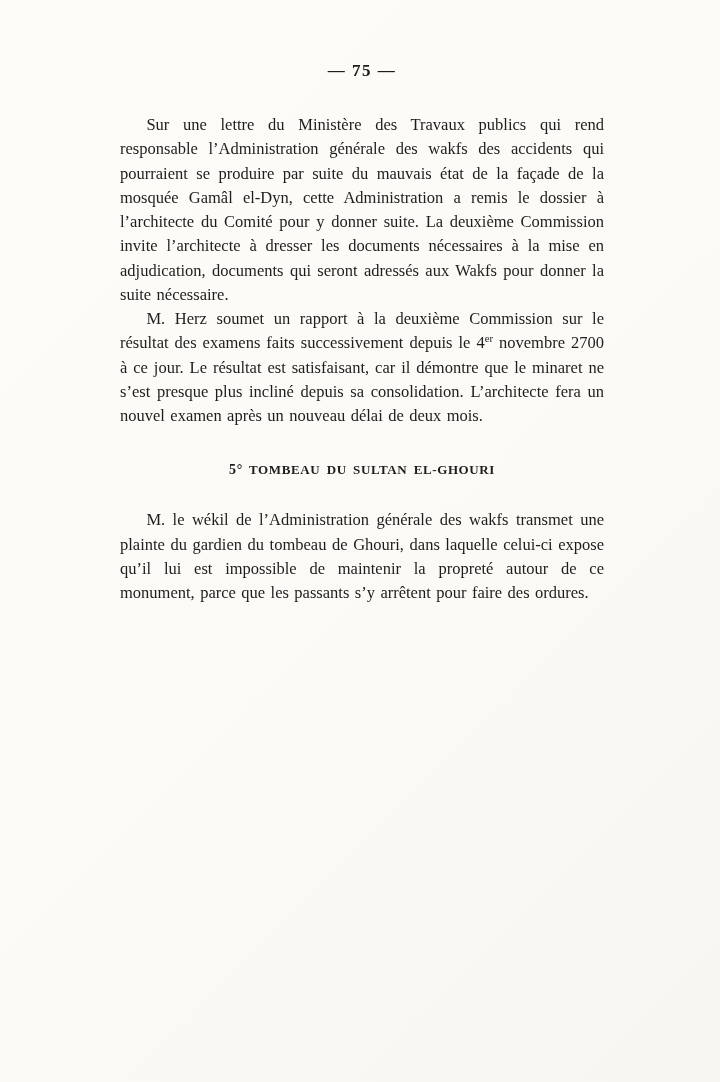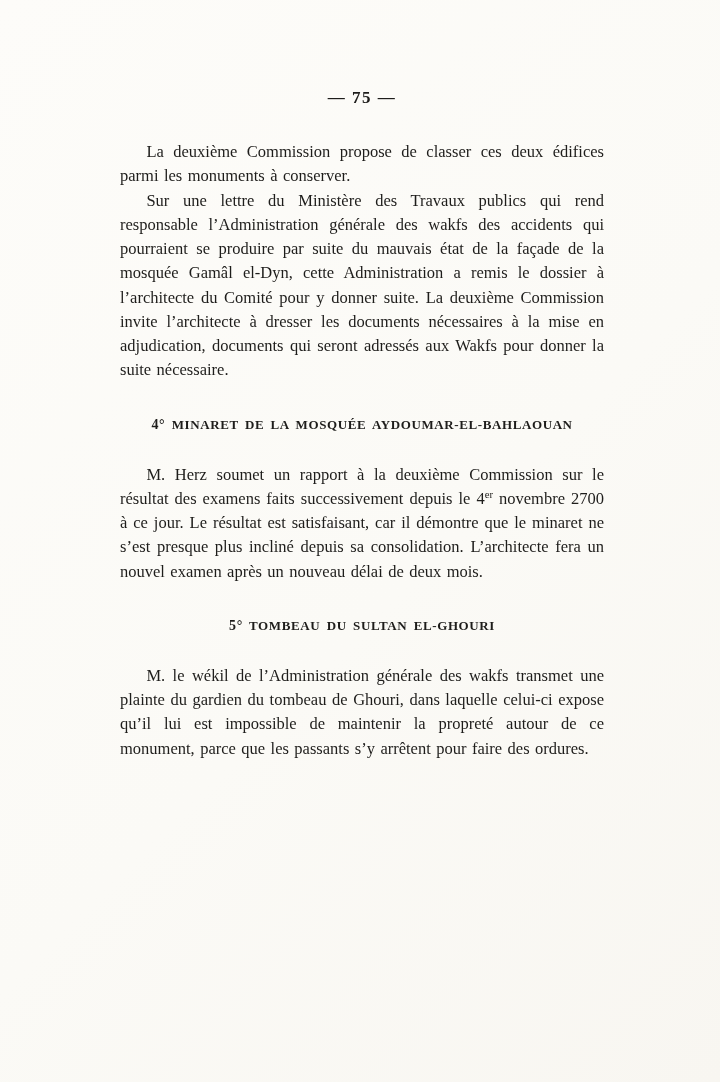--- a/index.html
+++ b/index.html
@@ -7,21 +7,21 @@
     padding: 0;
     background: #e9e7e1;
   }
   .page {
     position: relative;
     width: 720px;
     height: 1082px;
     margin: 0 auto;
     background: linear-gradient(135deg, #fdfcf9 0%, #fbfaf6 55%, #f8f6f1 100%);
     box-sizing: border-box;
-    padding: 88px 116px 40px 120px;
+    padding: 61px 116px 40px 120px;
     font-family: "Liberation Serif", "DejaVu Serif", serif;
     color: #1e1d1b;
     overflow: hidden;
   }
   .page-number {
     text-align: center;
     font-size: 17px;
     font-weight: bold;
     letter-spacing: 1.5px;
     margin: 0 0 32px 0;
@@ -54,29 +54,24 @@
   }
 </style>
 </head>
 <body>
 
 <div class="page">
 
   <div class="page-number">— 75 —</div>
 
 
-  <p class="body">La deuxième Commission propose de classer ces deux édifices parmi les monuments à conserver.</p>
 
 
   <p class="body">Sur une lettre du Ministère des Travaux publics qui rend responsable l’Administration générale des wakfs des accidents qui pourraient se produire par suite du mauvais état de la façade de la mosquée Gamâl el-Dyn, cette Administration a remis le dossier à l’architecte du Comité pour y donner suite. La deuxième Commission invite l’architecte à dresser les documents nécessaires à la mise en adjudication, documents qui seront adressés aux Wakfs pour donner la suite nécessaire.</p>
 
-  <div class="heading">
-    <span class="heading-num">4°</span>
-    <span>MINARET DE LA MOSQUÉE AYDOUMAR-EL-BAHLAOUAN</span>
-  </div>
 
   <p class="body"><span>M. Herz soumet un rapport à la deuxième Commission sur le résultat des examens faits successivement depuis le 4</span><sup>er</sup><span> novembre 2700 à ce jour. Le résultat est satisfaisant, car il démontre que le minaret ne s’est presque plus incliné depuis sa consolidation. L’architecte fera un nouvel examen après un nouveau délai de deux mois.</span></p>
 
   <div class="heading">
     <span class="heading-num">5°</span>
     <span>TOMBEAU DU SULTAN EL-GHOURI</span>
   </div>
 
   <p class="body">M. le wékil de l’Administration générale des wakfs transmet une plainte du gardien du tombeau de Ghouri, dans laquelle celui-ci expose qu’il lui est impossible de maintenir la propreté autour de ce monument, parce que les passants s’y arrêtent pour faire des ordures.</p>
 

